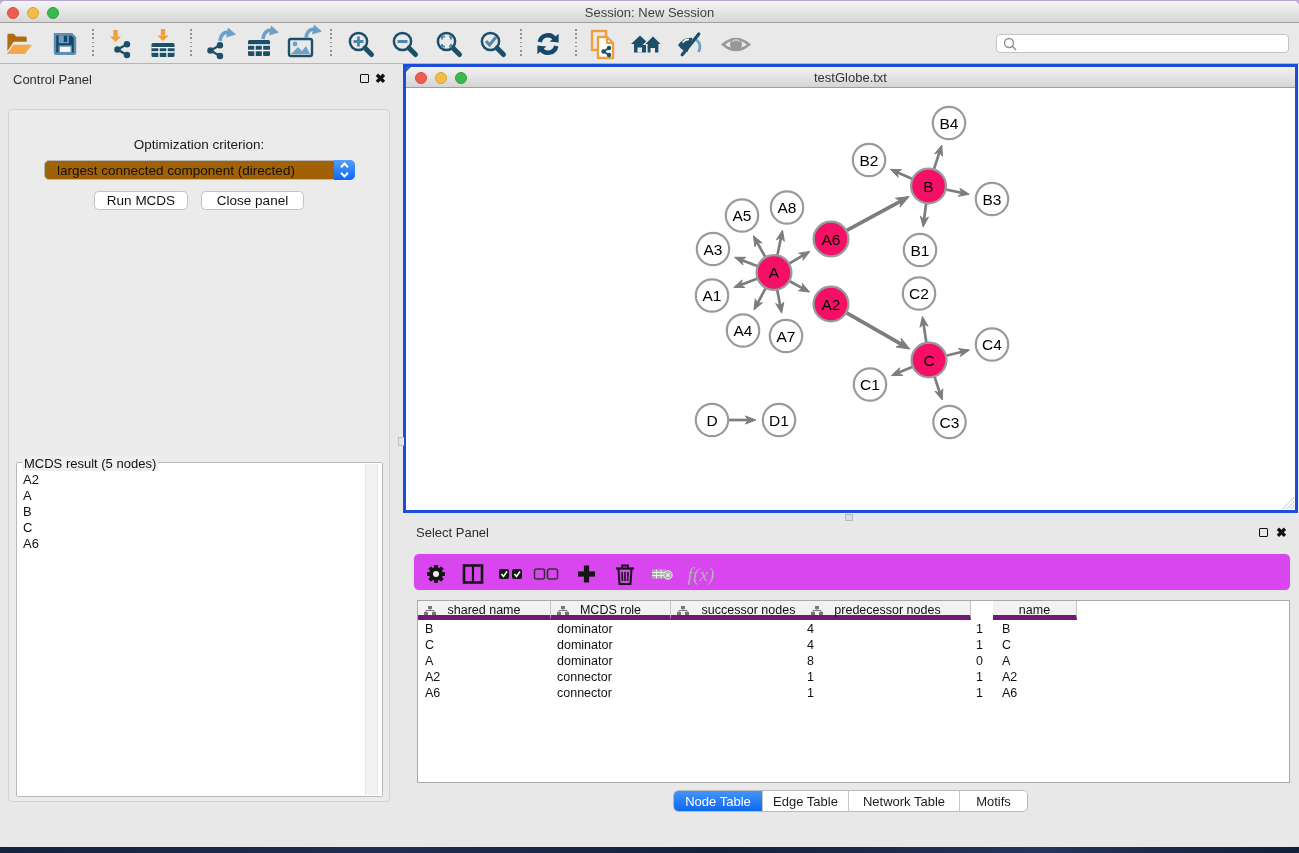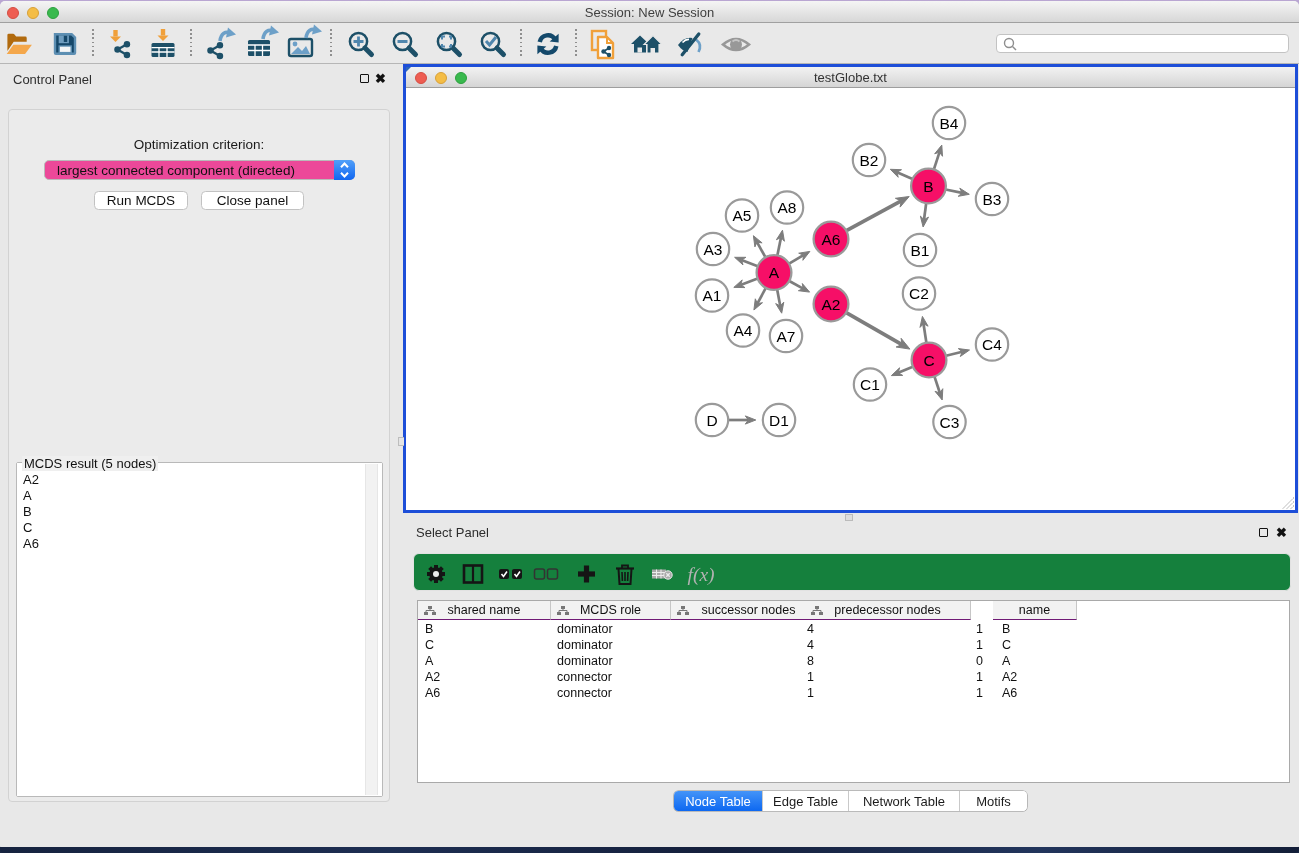--- a/index.html
+++ b/index.html
@@ -22,40 +22,40 @@
 .winbtns { position:absolute; font-size:12px; color:#111; }
 .sq { position:absolute; width:9px; height:9px; border:1.6px solid #111; border-radius:1px; }
 
 .seg { position:absolute; z-index:5; display:flex; height:20px; border-radius:4.5px; box-shadow:0 0 0 0.8px #ababab; background:#fff; font-size:13px; }
 .seg div { display:flex; align-items:center; justify-content:center; color:#1c1c1c; border-right:1px solid #c9c9c9; background:#fff; }
 .seg div:first-child { border-radius:4.5px 0 0 4.5px; }
 .seg div:last-child { border-right:none; border-radius:0 4.5px 4.5px 0; }
 .seg div.on { background:linear-gradient(#4494f8,#0d68f1); color:#fff; }
 #cp-box { position:absolute; left:8px; top:108px; width:382px; height:693px; background:#ebebeb; border:1px solid #d2d2d2; border-radius:4px; }
 #opt-label { position:absolute; left:0; top:136px; width:398px; text-align:center; font-size:13.5px; color:#1a1a1a; }
-#dropdown { position:absolute; left:44px; top:159px; width:311px; height:20px; background:#ec4899; border:1px solid #b9b9b9; border-radius:5px; font-size:13.5px; color:#111;padding-left:12px; }
+#dropdown { position:absolute; left:44px; top:159px; width:311px; height:20px; background:#a16207; border:1px solid #b9b9b9; border-radius:5px; font-size:13.5px; color:#111;padding-left:12px; }
 #dropdown span { position:absolute; left:12px; top:2px; }
 #dd-btn { position:absolute; right:-1px; top:-1px; width:21px; height:20px; background:linear-gradient(#51a0f9,#1166f0); border-radius:0 5px 5px 0; }
 .btn { position:absolute; height:19px; background:#fff; border:1px solid #c2c2c2; border-radius:4.5px; font-size:13.5px; color:#111; text-align:center; line-height:17px; }
 #fieldset { position:absolute; left:16px; top:461px; width:367px; height:335px; border:1px solid #b9b9b9; border-radius:2px; }
 #fieldset-label { position:absolute; left:22px; top:455px; font-size:13px; color:#111; background:transparent; padding:0 2px; }
 #fs-white { position:absolute; left:0; top:0; width:365px; height:333px; background:#fff; font-size:13px; color:#111; }
 #fs-scroll { position:absolute; right:4px; top:1px; width:13px; height:331px; background:#f2f2f2; border-left:1px solid #e6e6e6; border-right:1px solid #e6e6e6; }
 
 #netwin { position:absolute; left:403px; top:63px; width:895px; height:449px; border:3px solid #1d4ed8; background:#fff; }
 #net-titlebar { position:absolute; left:0; top:0; width:100%; height:21px; background:linear-gradient(#f2f2f2,#d5d5d5); border-bottom:1px solid #9e9e9e; }
 #netwin .t1 { left:9px; top:5px; background:#ee5d52; border:0.5px solid #d44e43; }
 #netwin .t2 { left:29px; top:5px; background:#f4bd46; border:0.5px solid #d8a038; }
 #netwin .t3 { left:49px; top:5px; background:#39b94e; border:0.5px solid #2da03f; }
 #net-title { position:absolute; top:3px; left:0; width:100%; text-align:center; font-size:13px; color:#333; }
 
 #tp-title { position:absolute; left:416px; top:524px; font-size:13px; color:#2e2e2e; }
-#tp-toolbar { position:absolute; left:413px; top:552px; width:878px; height:38px; background:#15803d; border:1px solid #e2e2e2; border-radius:6px; }
+#tp-toolbar { position:absolute; left:413px; top:552px; width:878px; height:38px; background:#d946ef; border:1px solid #e2e2e2; border-radius:6px; }
 #table { position:absolute; left:417px; top:599px; width:873px; height:183px; background:#fff; border:1px solid #a9a9a9; font-size:12.5px; }
-.th { position:absolute; top:0; height:19px; background:#f2f2f2; border-right:1px solid #c6c6c6; border-bottom:1px solid #701a75; text-align:center; line-height:19px; color:#111; }
+.th { position:absolute; top:0; height:19px; background:#f2f2f2; border-right:1px solid #c6c6c6; border-bottom:5px solid #701a75; text-align:center; line-height:19px; color:#111; }
 .cell { position:absolute; height:16px; line-height:16px; color:#111; }
 </style>
 </head>
 <body>
 <div style="position:absolute;left:0;top:0;width:1299px;height:8px;background:#b9a6d2;"></div>
 <div id="win">
   <div id="titlebar">
     <div class="tl t1"></div>
       <div class="tl t2"></div>
       <div class="tl t3"></div>

